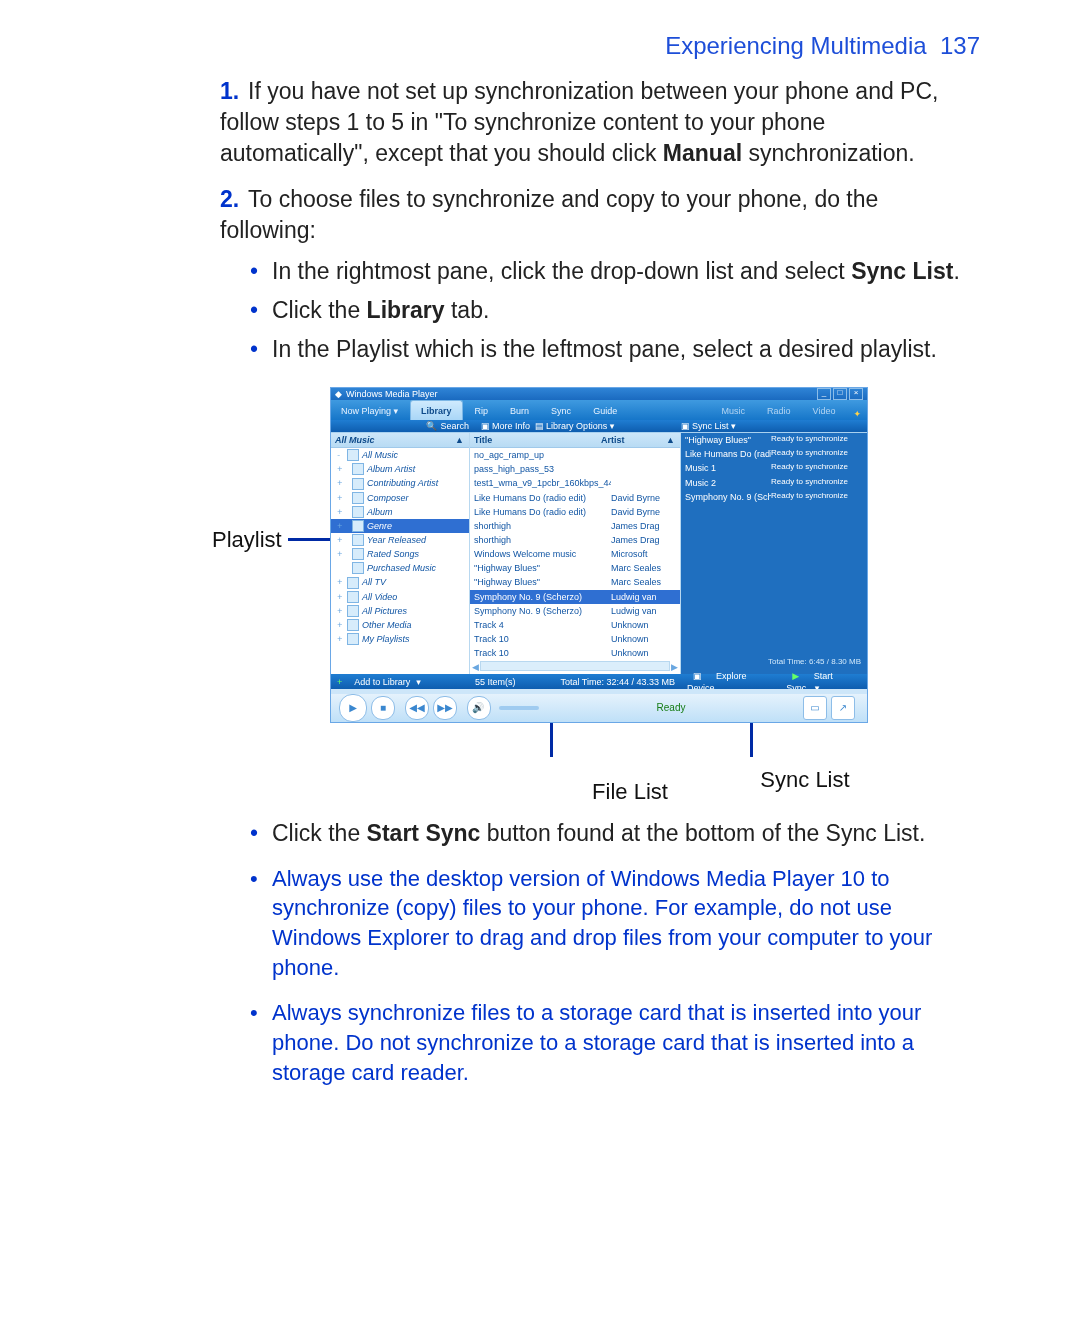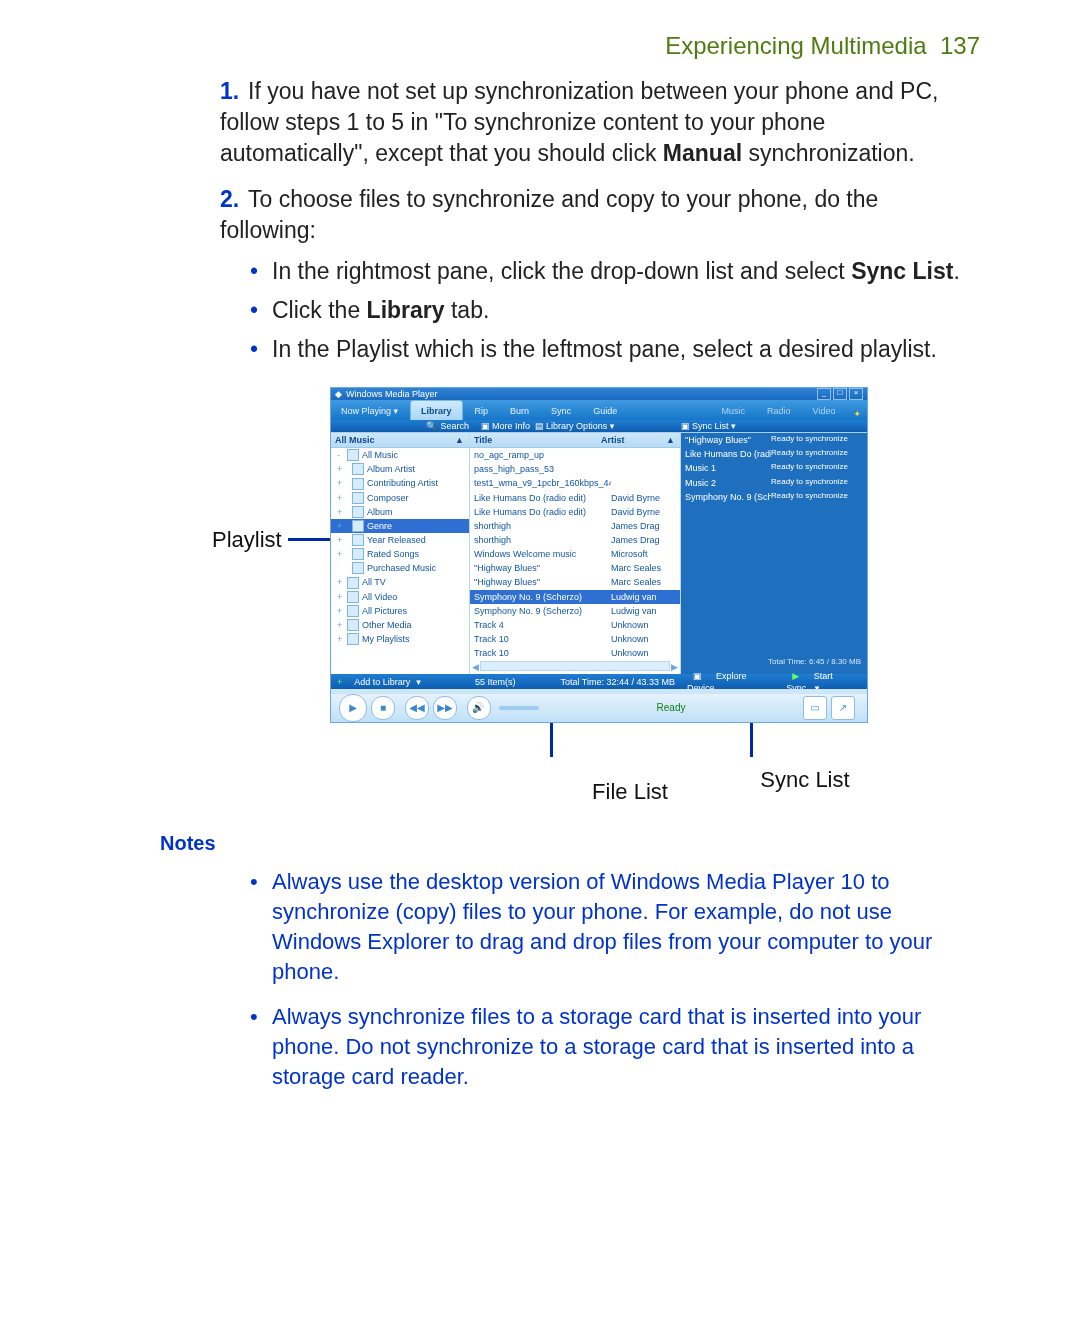--- a/index.html
+++ b/index.html
@@ -4,21 +4,21 @@
 <style>
   html,body{margin:0;padding:0;background:#fff;}
   body{
     width:1080px;
     font-family:"Segoe UI","Myriad Pro","Helvetica Neue",Arial,sans-serif;
     color:#222;
     font-size:23px;
     line-height:1.35;
   }
   .page{padding:30px 100px 80px 160px;}
-  .header-line{color:#4d7c0f;text-align:right;font-size:24px;margin-bottom:14px;}
+  .header-line{color:#1d4ed8;text-align:right;font-size:24px;margin-bottom:14px;}
   .section-title{color:#0033cc;font-weight:700;font-size:23px;margin:6px 0 8px 0;}
   ol.main{list-style:none;padding:0;margin:0 0 0 60px;}
   ol.main>li{margin-bottom:14px;}
   .num{color:#0033cc;font-weight:700;display:inline-block;width:28px;}
   ul.sub{list-style:none;padding:0;margin:10px 0 0 30px;}
   ul.sub>li{margin-bottom:8px;padding-left:22px;position:relative;}
   ul.sub>li::before{content:"•";color:#0033cc;position:absolute;left:0;}
   .notes-title{color:#0033cc;font-weight:700;font-size:20px;margin:24px 0 10px 0;}
   ul.notes{list-style:none;padding:0;margin:0 0 0 90px;color:#0033cc;}
   ul.notes>li{margin-bottom:16px;padding-left:22px;position:relative;font-size:22px;line-height:1.35;}
@@ -36,21 +36,21 @@
   .wmp-titlebar .spacer{flex:1;}
   .win-btn{width:12px;height:10px;border:1px solid #8dbde8;margin-left:2px;font-size:8px;line-height:8px;text-align:center;color:#fff;}
   .wmp-tabs{height:24px;background:linear-gradient(#3f9ae0,#1676c9);display:flex;align-items:flex-end;color:#e8f3ff;}
   .wmp-tab{padding:4px 10px 3px;margin-right:2px;position:relative;}
   .wmp-tab.active{background:linear-gradient(#cfeafd,#a9d6f7);color:#0d4a8a;border:1px solid #7cb7e6;border-bottom:none;border-radius:3px 3px 0 0;font-weight:bold;}
   .wmp-toolbar{height:18px;background:linear-gradient(#1f7dd2,#0e5daf);display:flex;align-items:center;color:#fff;}
   .wmp-toolbar .tb-left{flex:0 0 138px;display:flex;justify-content:flex-end;align-items:center;padding-right:6px;}
   .wmp-toolbar .tb-mid{flex:1;padding-left:6px;}
   .wmp-toolbar .tb-right{flex:0 0 186px;padding-left:6px;}
   .wmp-cols{flex:1;display:flex;background:#eaf4fd;border-top:1px solid #a9d1ef;}
-  .col-tree{flex:0 0 138px;border-right:1px solid #b8d8f0;background:#fff;overflow:hidden;}
+  .col-tree{flex:0 0 138px;border-right:1px solid #b8d8f0;background:#fff;overflow:hidden;font-style:italic;}
   .col-files{flex:1;border-right:1px solid #b8d8f0;background:#fff;overflow:hidden;}
   .col-sync{flex:0 0 186px;background:#1f6fbf;color:#fff;overflow:hidden;}
   .col-hdr{background:linear-gradient(#cde6f9,#b8dbf4);height:14px;display:flex;align-items:center;padding:0 4px;color:#0d4a8a;font-weight:bold;border-bottom:1px solid #a0c9ea;}
   .col-hdr span{flex:1;}
   .tree-item{display:flex;align-items:center;padding:1px 2px 1px 6px;color:#1256a4;white-space:nowrap;}
   .tree-item .tw{display:inline-block;width:10px;color:#6aa7e0;}
   .tree-item.sel{background:#2f6fd2;color:#fff;}
   .tree-item .ico{display:inline-block;width:10px;height:10px;border:1px solid #7fb5e4;margin-right:3px;background:#d7ecfb;}
   .file-row{display:flex;padding:1px 4px;color:#1256a4;white-space:nowrap;}
   .file-row .t{flex:1;overflow:hidden;}
@@ -305,22 +305,22 @@
         </div>
 
         <div class="shot-labels">
           <div style="width:215px;"></div>
           <div style="width:170px;text-align:center;margin-top:12px;">File List</div>
           <div style="width:180px;text-align:center;">Sync List</div>
         </div>
       </div>
 
       <ul class="sub">
+        <li><span>Click the </span><strong>Start Sync</strong><span> button found at the bottom of the Sync List.</span></li>
       </ul>
     </li>
   </ol>
 
-  <div class="notes-title">Notes</div>
   <ul class="notes">
     <li>Always use the desktop version of Windows Media Player 10 to synchronize (copy) files to your phone. For example, do not use Windows Explorer to drag and drop files from your computer to your phone.</li>
     <li>Always synchronize files to a storage card that is inserted into your phone. Do not synchronize to a storage card that is inserted into a storage card reader.</li>
   </ul>
 </div>
 
 </body></html>

